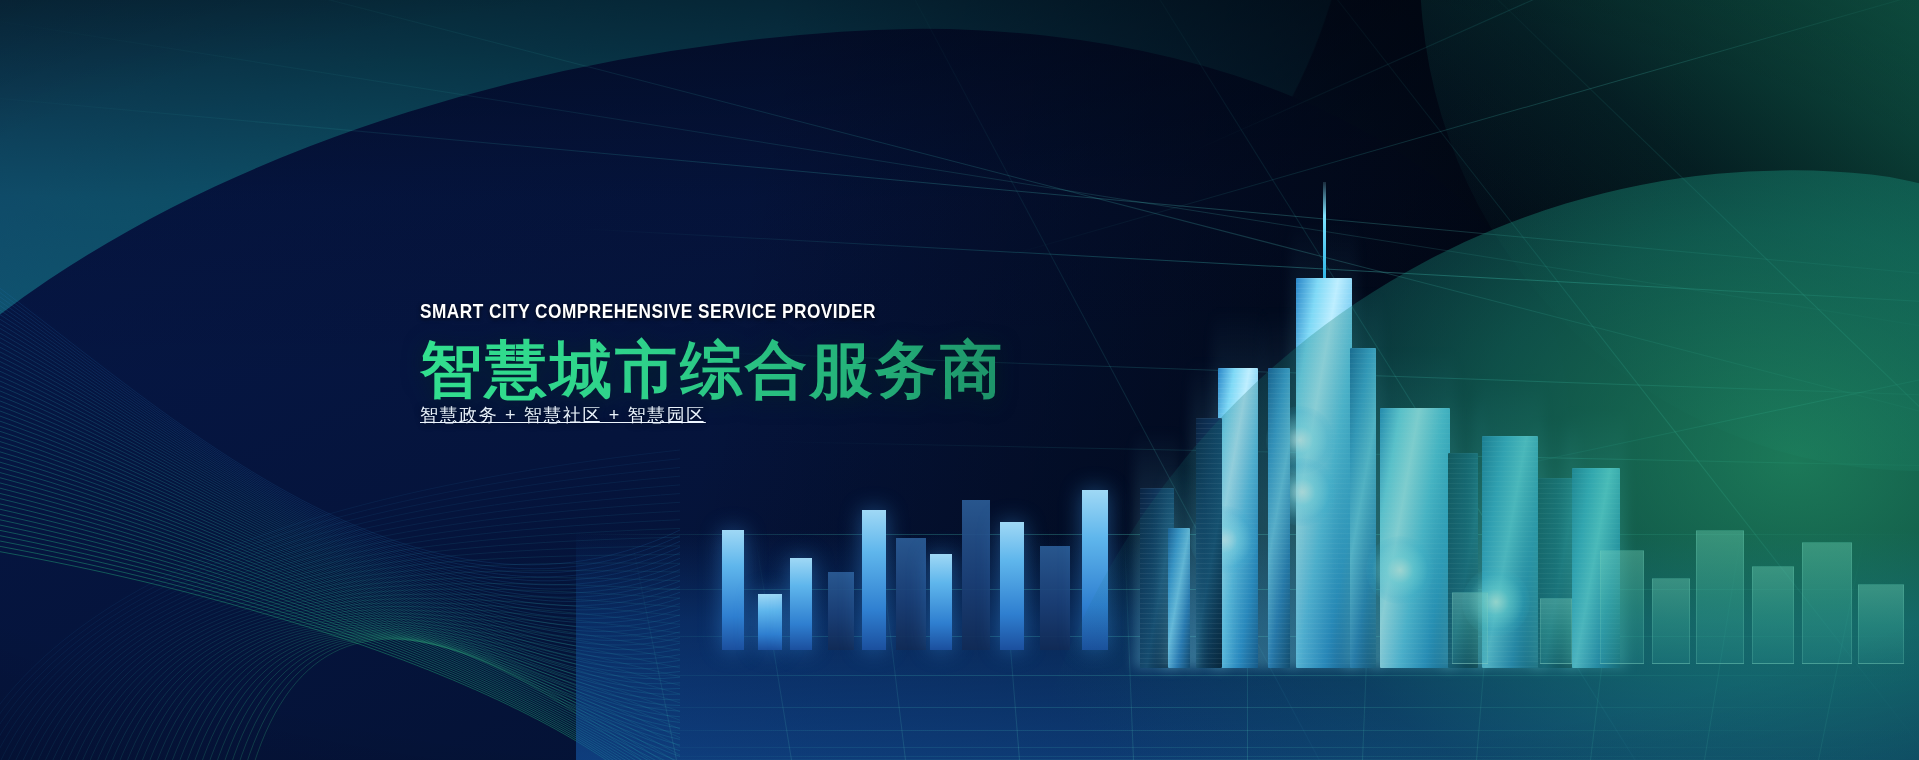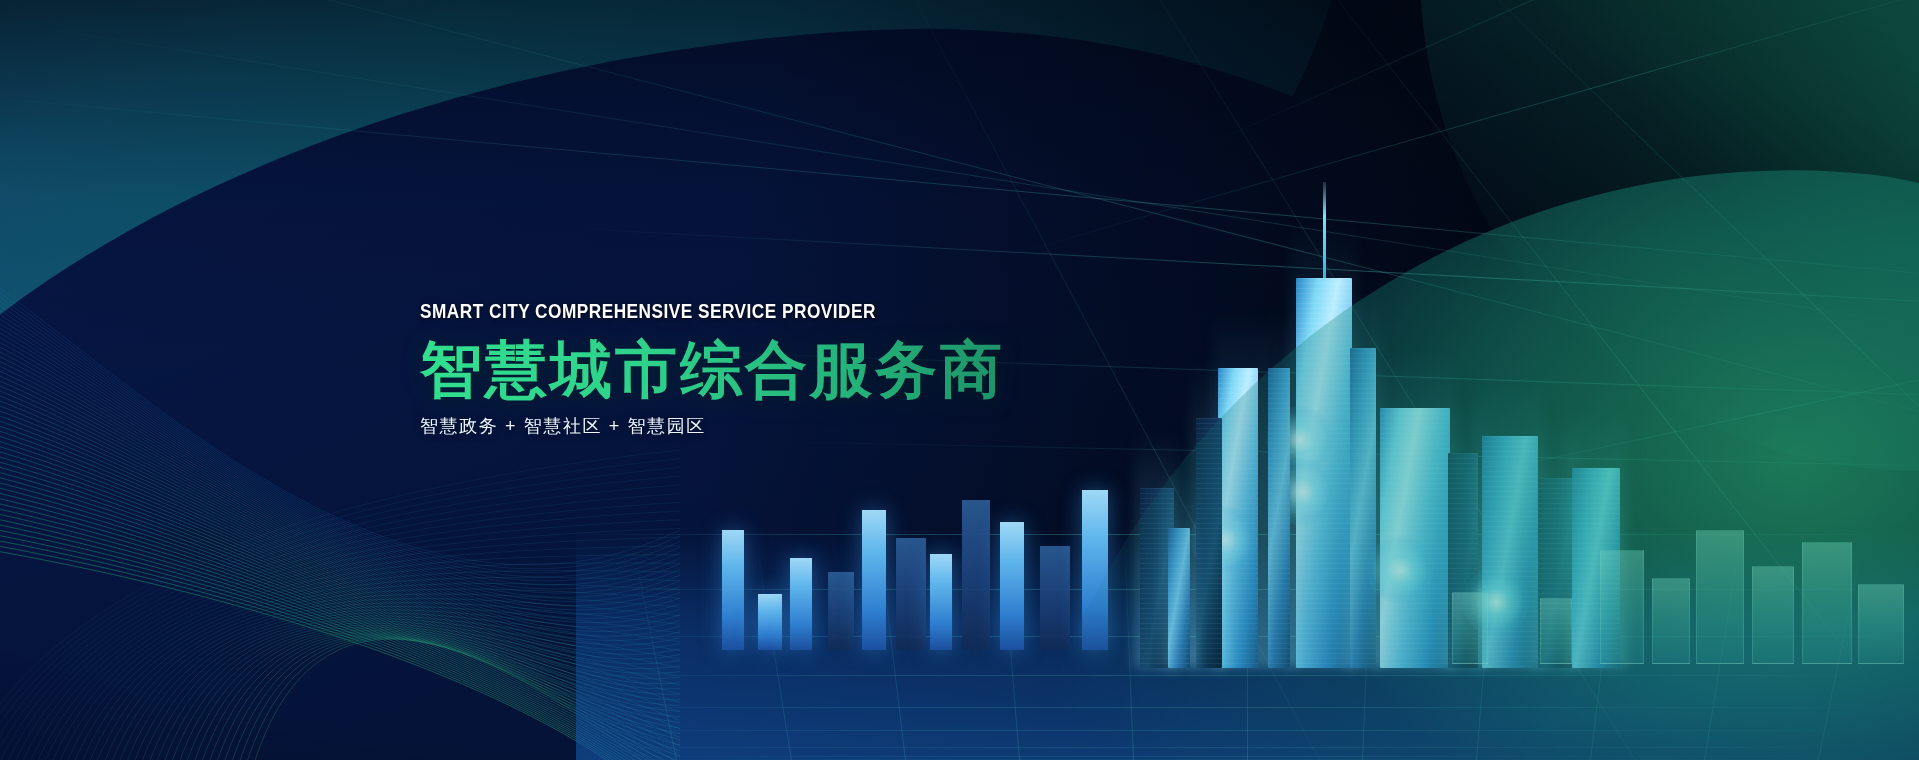--- a/index.html
+++ b/index.html
@@ -143,37 +143,38 @@
     white-space:nowrap;
     text-shadow:0 1px 5px rgba(0,0,0,.75);
     font-family:"Liberation Sans Narrow","Liberation Sans",sans-serif;
     margin:0 0 16px 0;
   }
   .headline{
     font-size:62px;
     font-weight:bold;
     line-height:1.06;
     letter-spacing:3px;
-    margin:0 0 14px 0;
+    margin:0 0 3px 0;
     white-space:nowrap;
     background:linear-gradient(95deg,#32e08f 0%, #2ed18a 30%, #24b179 58%, #1b8a64 82%, #167a5c 100%);
     -webkit-background-clip:text;
     background-clip:text;
     color:transparent;
     -webkit-text-fill-color:transparent;
     filter:drop-shadow(0 3px 10px rgba(0,40,30,.55));
   }
   .subline{
     color:#eef6ff;
     font-size:18px;
     letter-spacing:1.6px;
     line-height:1;
     margin:0;
     white-space:nowrap;
     text-shadow:0 1px 6px rgba(0,10,30,.8);
+    text-decoration:underline;
   }
 
   .vignette{
     background:radial-gradient(120% 100% at 50% 50%, rgba(0,0,0,0) 52%, rgba(0,0,0,.45) 100%);
   }
 </style>
 </head>
 <body>
 
 <div class="banner">

